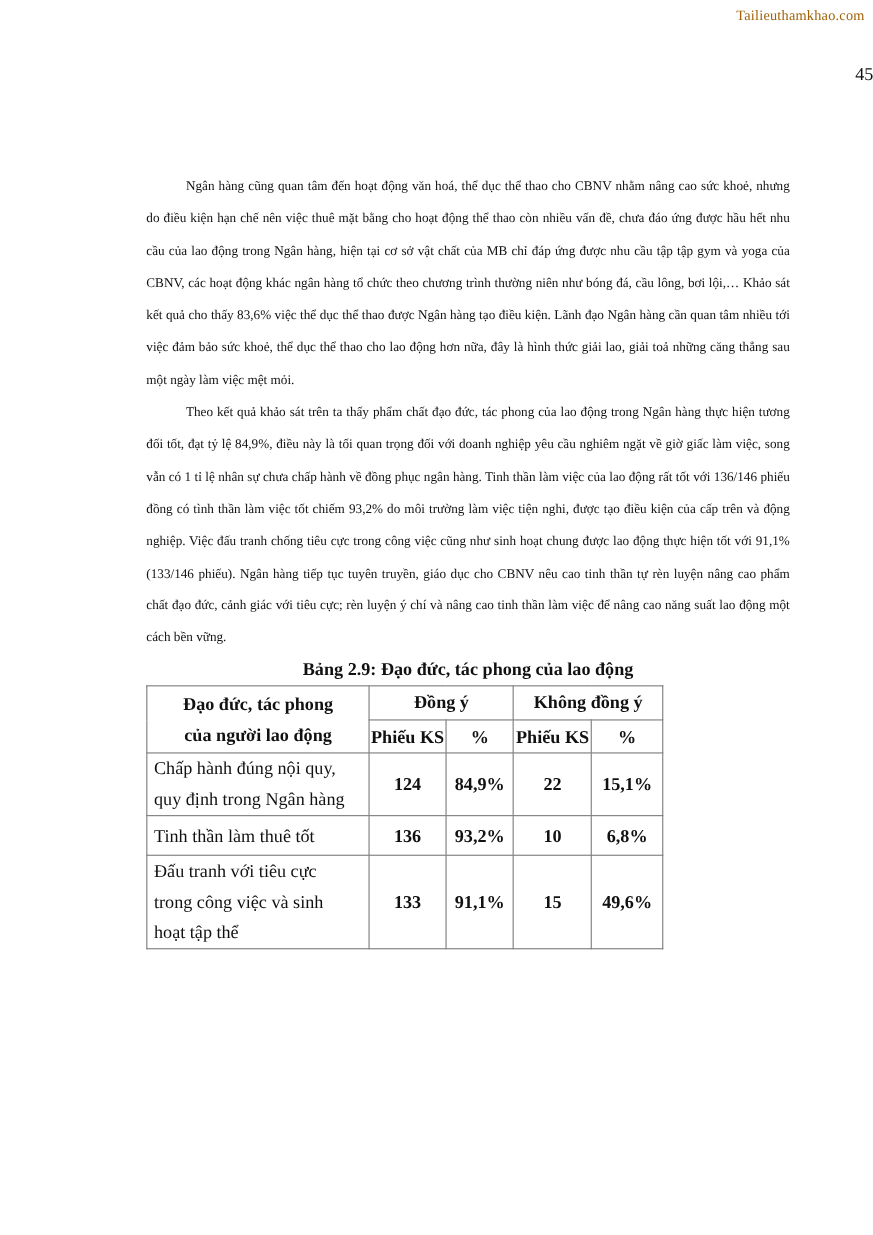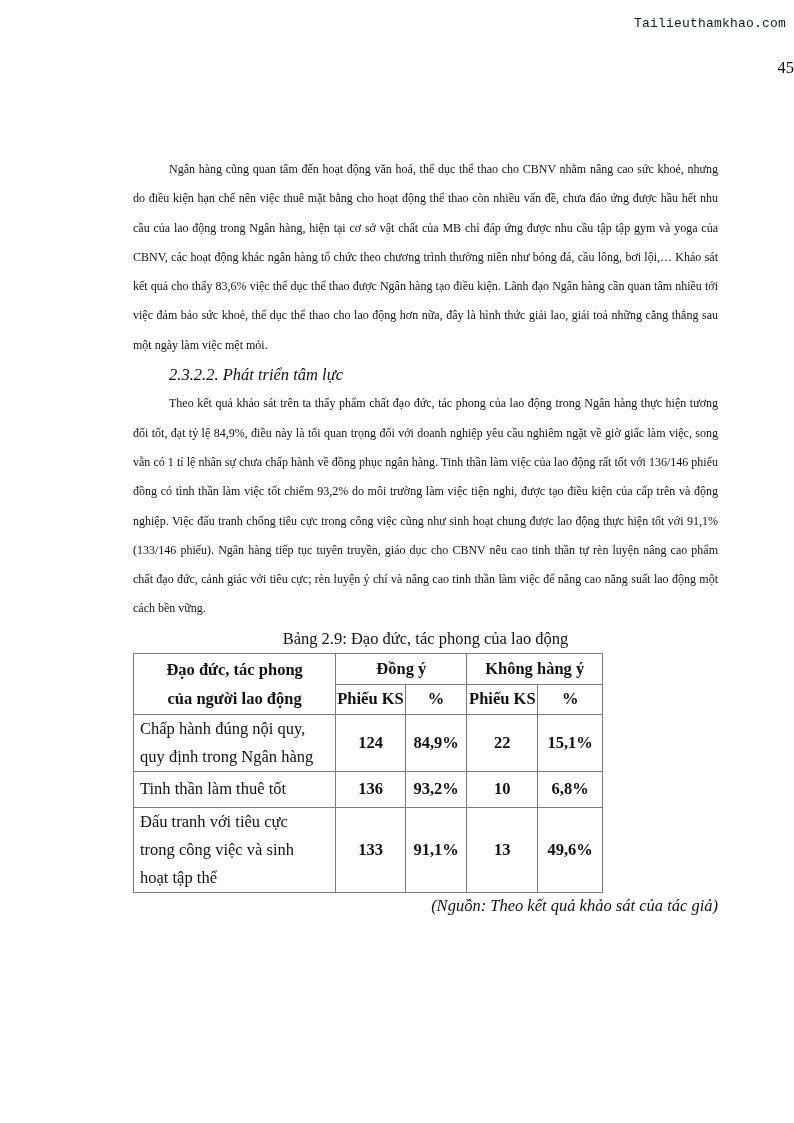--- a/index.html
+++ b/index.html
@@ -1,56 +1,55 @@
 <!DOCTYPE html>
 <html><head>
 <meta charset="utf-8">
 <style>
   html, body { margin: 0; padding: 0; background: #ffffff; }
   body { width: 794px; height: 1123px; position: relative; overflow: hidden;
          font-family: "Liberation Serif", serif; color: #111; }
-  .watermark { position: absolute; top: 6px; right: 8px; font-family: Liberation Mono, monospace;
-               font-size: 13px; color: #0f172a; letter-spacing: 0.2px; margin-top: 10px; }
+  .watermark { position: absolute; top: 6px; right: 8px; font-family: Liberation Serif, serif;
+               font-size: 13px; color: #a16207; letter-spacing: 0.2px; }
   .page-num { position: absolute; top: 58px; left: 0; width: 100%; text-align: right; font-size: 16.5px; }
   .body { position: absolute; left: 133px; top: 155px; width: 585px; }
   .para { font-size: 12px; line-height: 29.3px; text-align: justify; margin: 0; text-indent: 36px; }
   .heading { font-size: 16.5px; line-height: 29.3px; font-style: italic; margin: 0; padding-left: 36px; }
-  .caption { font-size: 16.5px; font-weight: normal; text-align: center; line-height: 29px; margin: 0; }
+  .caption { font-size: 16.5px; font-weight: bold; text-align: center; line-height: 29px; margin: 0; }
   table { border-collapse: collapse; width: 470px; font-size: 16.5px; }
   td, th { border: 1.3px solid #7a7a7a; padding: 0; line-height: 28px; }
   th { font-weight: bold; text-align: center; }
   td.label { text-align: left; padding-left: 6px; padding-right: 20px; }
   td.num { text-align: center; font-weight: bold; }
   .source { font-size: 16.5px; font-style: italic; text-align: right; margin: 0; line-height: 26px; }
 </style>
 </head>
 <body>
 
 <div class="watermark">Tailieuthamkhao.com</div>
 <div class="page-num">45</div>
 
 <div class="body">
   <p class="para">Ngân hàng cũng quan tâm đến hoạt động văn hoá, thể dục thể thao cho CBNV nhằm nâng cao sức khoẻ, nhưng do điều kiện hạn chế nên việc thuê mặt bằng cho hoạt động thể thao còn nhiều vấn đề, chưa đáo ứng được hầu hết nhu cầu của lao động trong Ngân hàng, hiện tại cơ sở vật chất của MB chỉ đáp ứng được nhu cầu tập tập gym và yoga của CBNV, các hoạt động khác ngân hàng tổ chức theo chương trình thường niên như bóng đá, cầu lông, bơi lội,… Khảo sát kết quả cho thấy 83,6% việc thể dục thể thao được Ngân hàng tạo điều kiện. Lãnh đạo Ngân hàng cần quan tâm nhiều tới việc đảm bảo sức khoẻ, thể dục thể thao cho lao động hơn nữa, đây là hình thức giải lao, giải toả những căng thẳng sau một ngày làm việc mệt mỏi.</p>
-  <p class="heading">2.3.2.2. Phát triển tâm lực</p>
   <p class="para">Theo kết quả khảo sát trên ta thấy phẩm chất đạo đức, tác phong của lao động trong Ngân hàng thực hiện tương đối tốt, đạt tỷ lệ 84,9%, điều này là tối quan trọng đối với doanh nghiệp yêu cầu nghiêm ngặt về giờ giấc làm việc, song vẫn có 1 tỉ lệ nhân sự chưa chấp hành về đồng phục ngân hàng. Tinh thần làm việc của lao động rất tốt với 136/146 phiếu đồng có tình thần làm việc tốt chiếm 93,2% do môi trường làm việc tiện nghi, được tạo điều kiện của cấp trên và động nghiệp. Việc đấu tranh chống tiêu cực trong công việc cũng như sinh hoạt chung được lao động thực hiện tốt với 91,1% (133/146 phiếu). Ngân hàng tiếp tục tuyên truyền, giáo dục cho CBNV nêu cao tinh thần tự rèn luyện nâng cao phẩm chất đạo đức, cảnh giác với tiêu cực; rèn luyện ý chí và nâng cao tinh thần làm việc để nâng cao năng suất lao động một cách bền vững.</p>
 
   <p class="caption">Bảng 2.9: Đạo đức, tác phong của lao động</p>
   <table>
     <colgroup>
       <col style="width:262px">
         <col style="width:87px">
         <col style="width:71px">
         <col style="width:89px">
         <col style="width:76px">
     </colgroup>
     <tbody>
         <tr>
       <th rowspan="2" style="padding:0 30px;line-height:29px;">Đạo đức, tác phong của người lao động</th>
       <th colspan="2" style="height:30px">Đồng ý</th>
-      <th colspan="2">Không hàng ý</th>
+      <th colspan="2">Không đồng ý</th>
     </tr>
     <tr>
       <th style="height:29px">Phiếu KS</th>
       <th>%</th>
       <th>Phiếu KS</th>
       <th>%</th>
     </tr>
     <tr>
       <td class="label" style="height:56px">Chấp hành đúng nội quy, quy định trong Ngân hàng</td>
       <td class="num">124</td>
@@ -62,19 +61,18 @@
       <td class="label" style="height:35px">Tinh thần làm thuê tốt</td>
       <td class="num">136</td>
       <td class="num">93,2%</td>
       <td class="num">10</td>
       <td class="num">6,8%</td>
     </tr>
     <tr>
       <td class="label" style="height:60px">Đấu tranh với tiêu cực trong công việc và sinh hoạt tập thể</td>
       <td class="num">133</td>
       <td class="num">91,1%</td>
-      <td class="num">13</td>
+      <td class="num">15</td>
       <td class="num">49,6%</td>
     </tr>
   </tbody>
     </table>
-  <p class="source">(Nguồn: Theo kết quả khảo sát của tác giả)</p>
 </div>
 
 </body></html>

